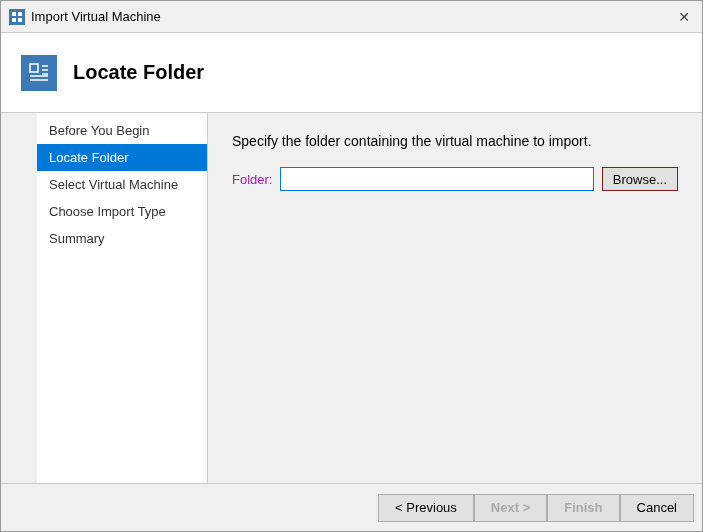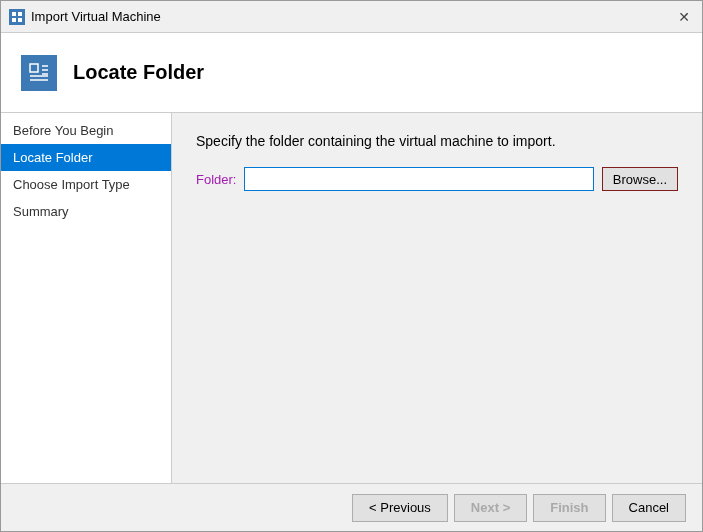--- a/index.html
+++ b/index.html
@@ -96,20 +96,21 @@
     .header-title {
       font-size: 20px;
       font-weight: 600;
       color: #000;
     }
 
     .content-area {
       display: flex;
       flex: 1;
       overflow: hidden;
+      padding-left: 36px;
     }
 
     .sidebar {
       width: 171px;
       background: white;
       border-right: 1px solid #ccc;
       padding-top: 4px;
       flex-shrink: 0;
     }
 
@@ -170,22 +171,21 @@
       white-space: nowrap;
     }
 
     .footer {
       background: #f0f0f0;
       border-top: 1px solid #ccc;
       height: 48px;
       display: flex;
       align-items: center;
       justify-content: flex-end;
-      padding: 0 16px;
-      gap: 6px;
+      padding: 0 8px;
       flex-shrink: 0;
     }
 
     .footer-button {
       height: 28px;
       padding: 0 16px;
       background: #e1e1e1;
       border: 1px solid #adadad;
       cursor: pointer;
       font-size: 13px;
@@ -236,20 +236,23 @@
   <div class="content-area">
 
     <div class="sidebar">
       <div class="sidebar-item">
         <span>Before You Begin</span>
       </div>
       <div class="sidebar-item active">
         <span>Locate Folder</span>
       </div>
       <div class="sidebar-item">
+        <span>Select Virtual Machine</span>
+      </div>
+      <div class="sidebar-item">
         <span>Choose Import Type</span>
       </div>
       <div class="sidebar-item">
         <span>Summary</span>
       </div>
     </div>
 
     <div class="main-content">
       <p class="instruction-text">Specify the folder containing the virtual machine to import.</p>
       <div class="folder-row">

